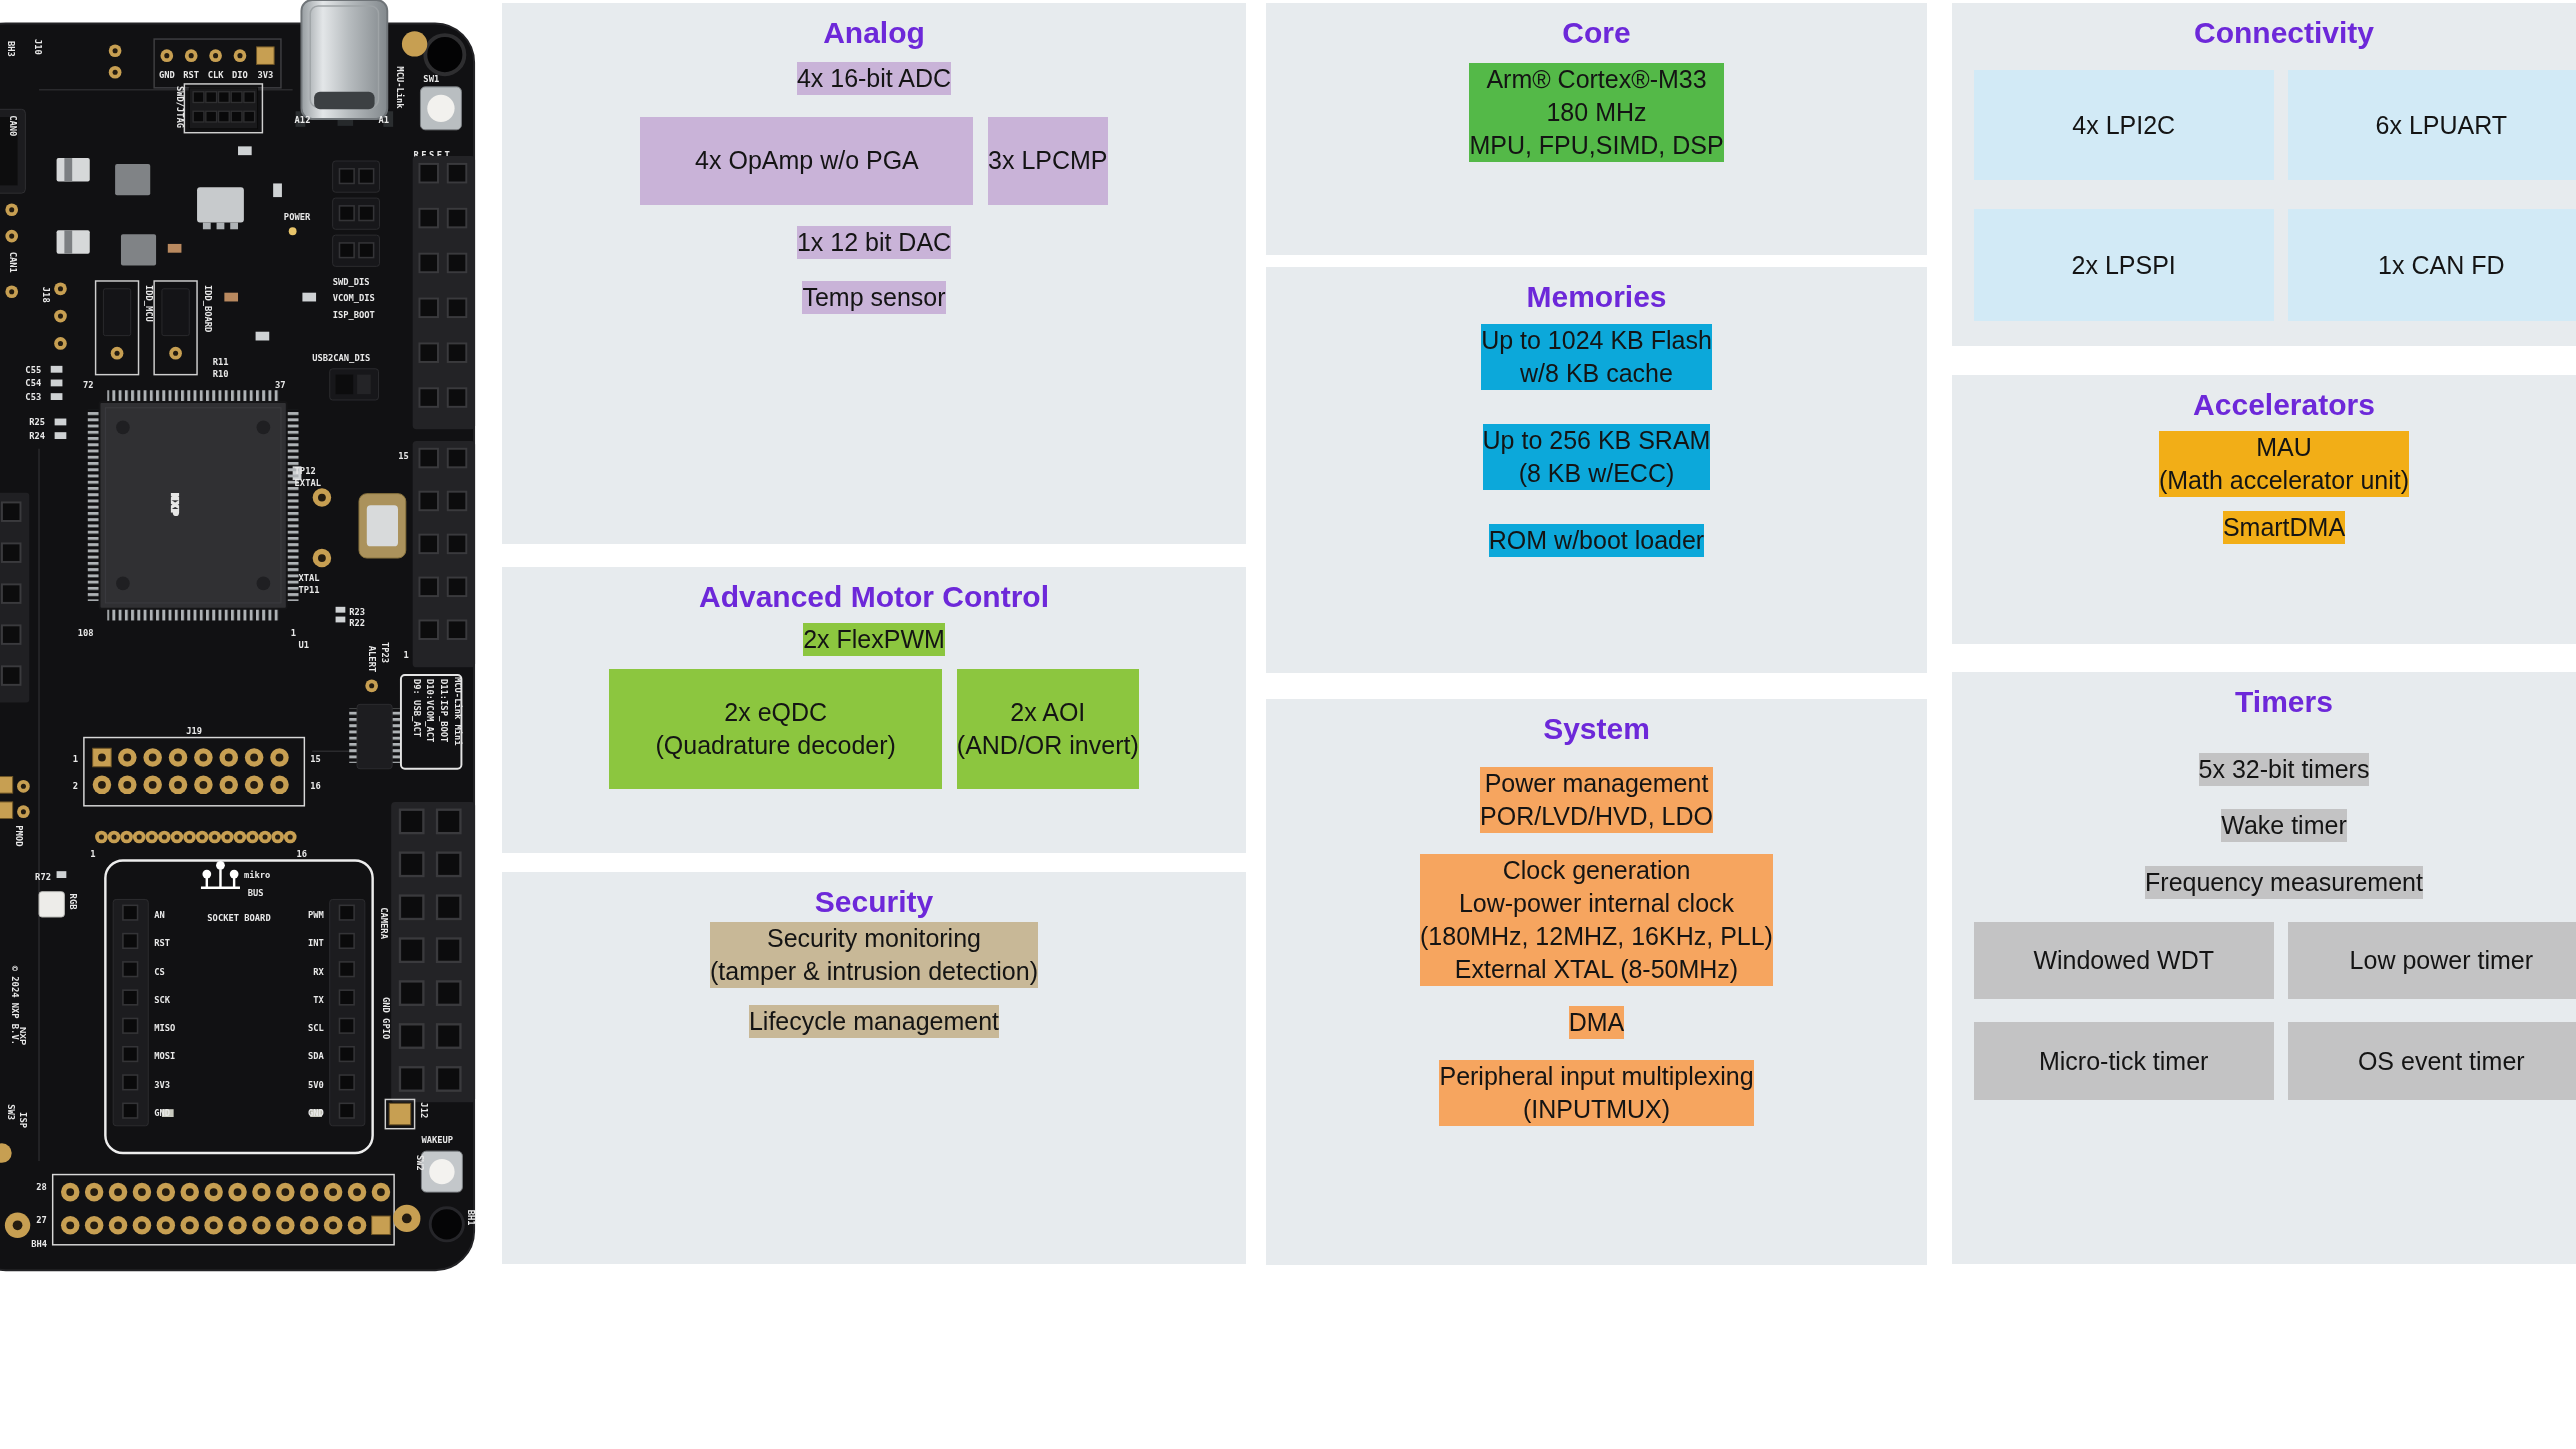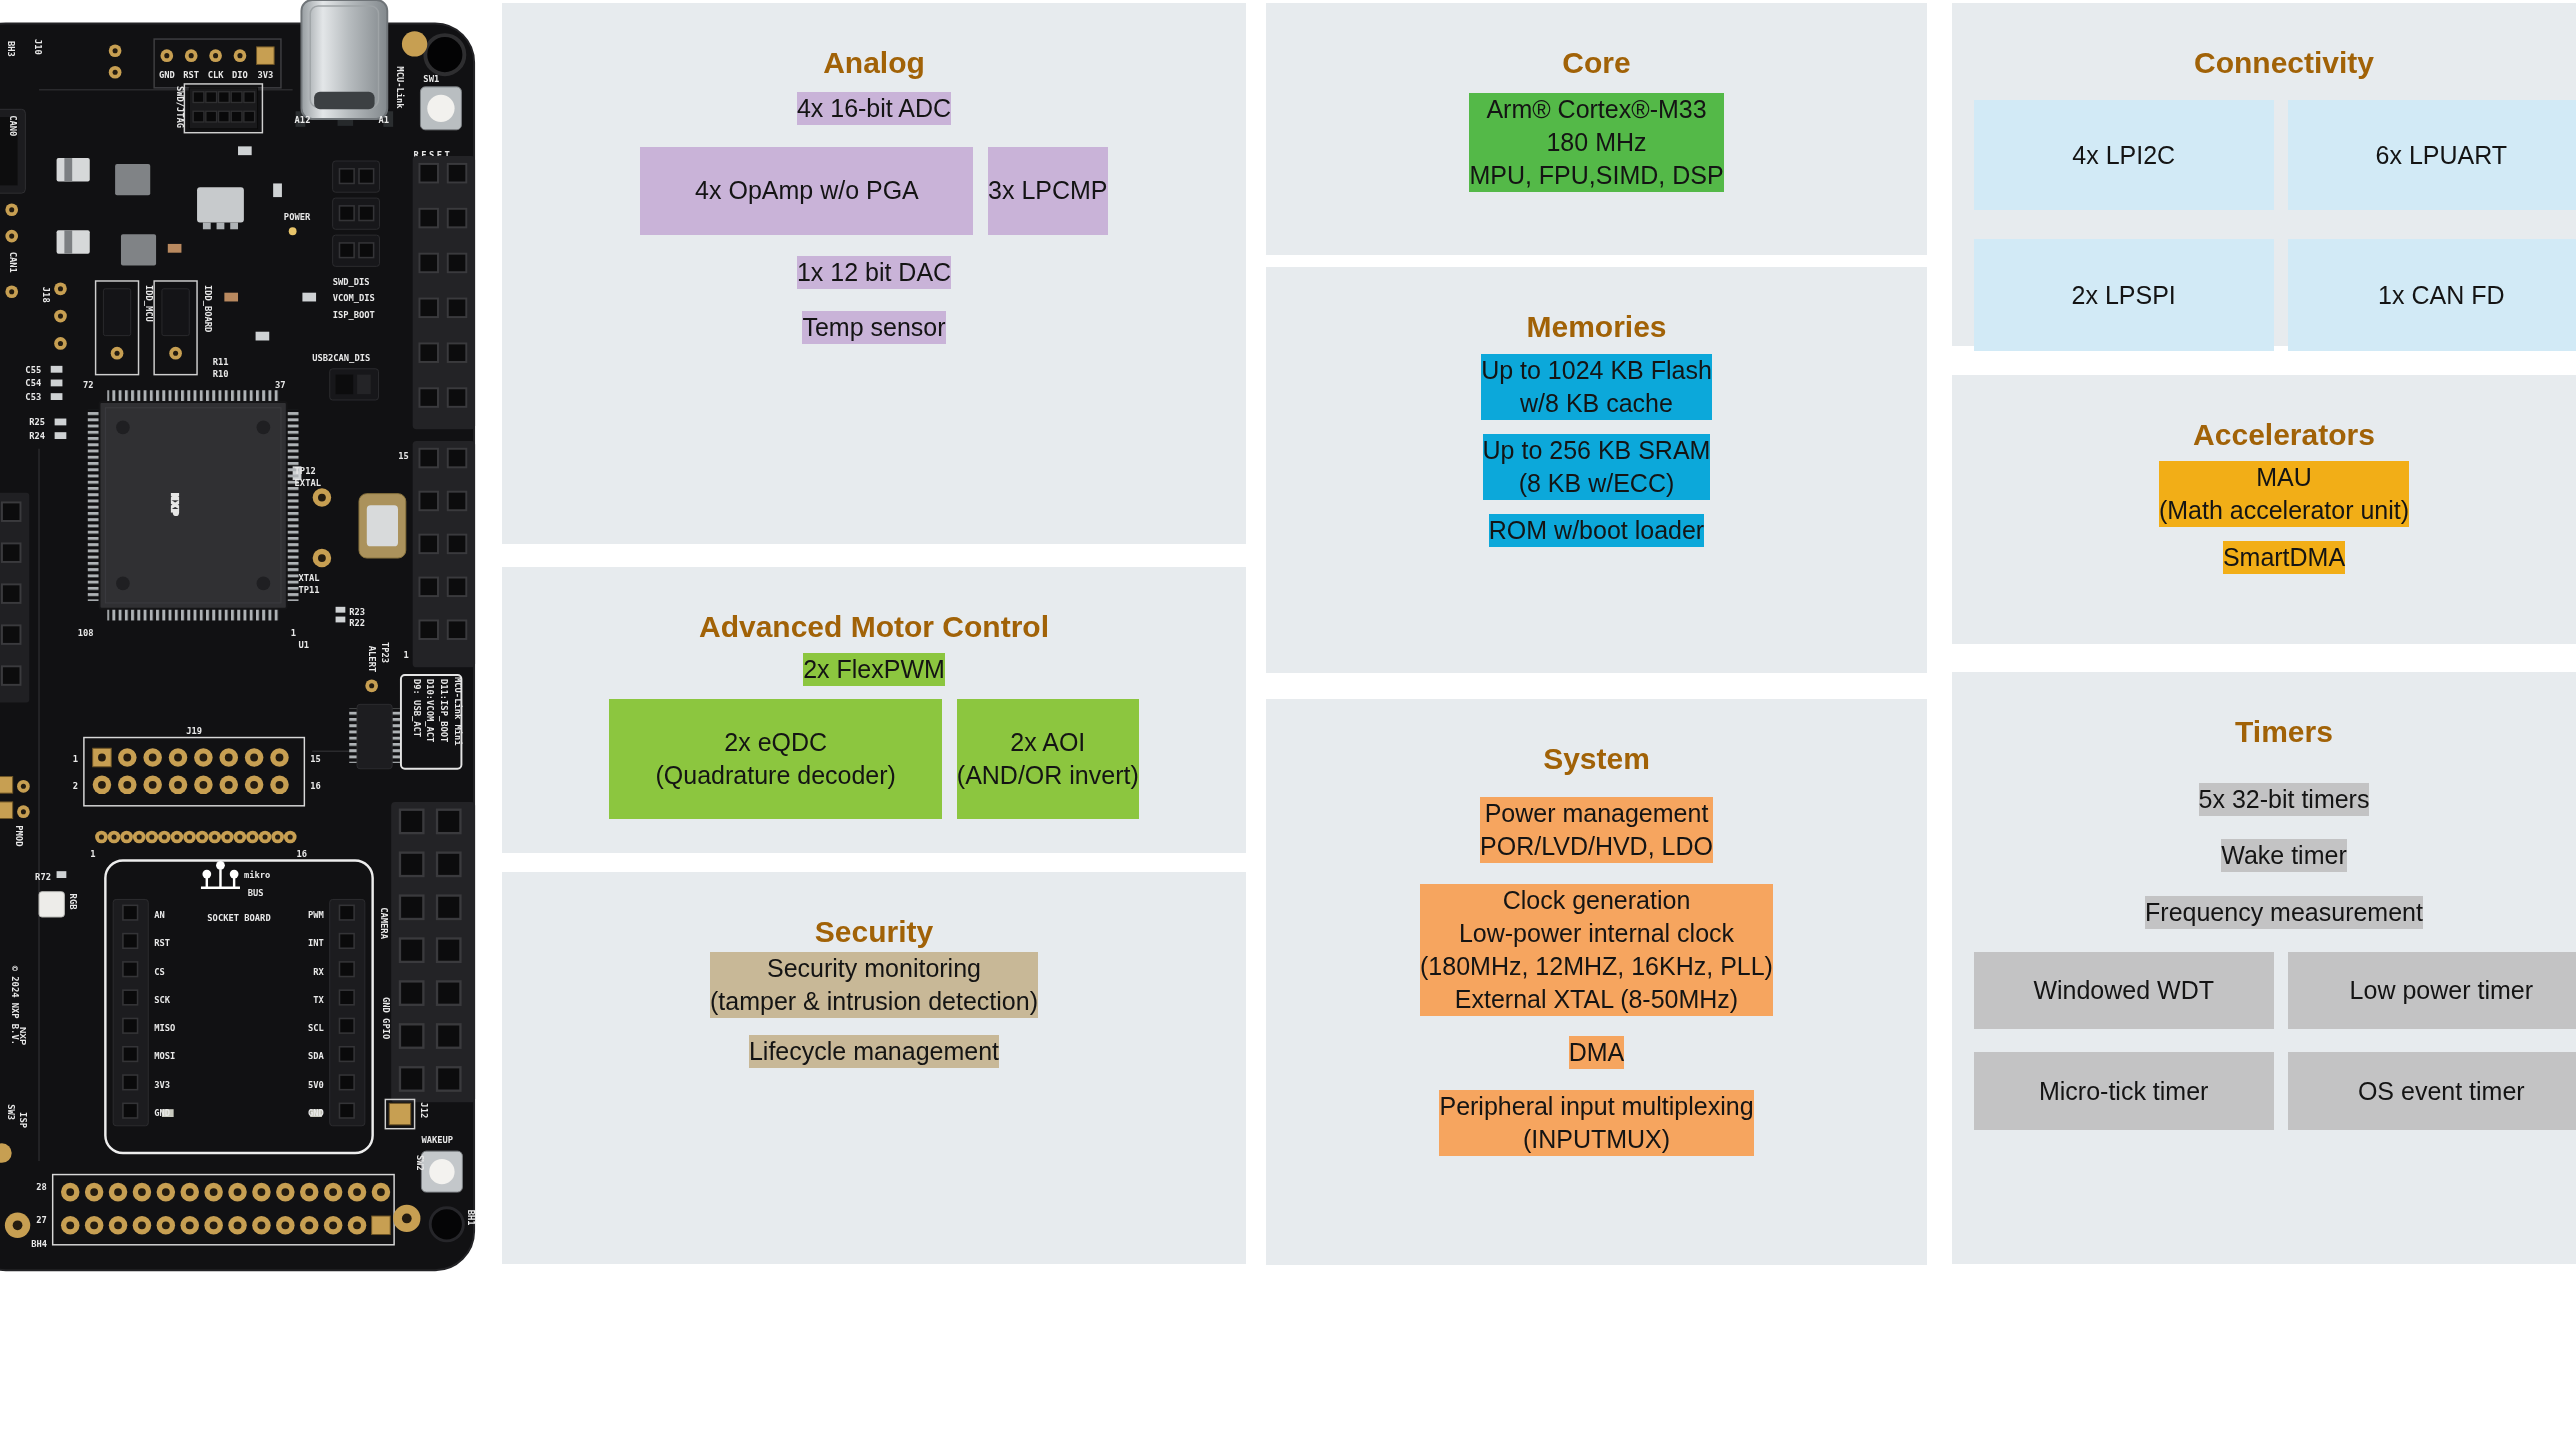--- a/index.html
+++ b/index.html
@@ -1,20 +1,20 @@
 <!DOCTYPE html>
 <html><head>
 <meta charset="utf-8">
 <style>
   html,body{margin:0;padding:0;background:#fff;}
   #app{position:relative;width:2576px;height:1449px;background:#ffffff;overflow:hidden;
        font-family:"Liberation Sans", sans-serif;}
   .panel{position:absolute;background:#e7ebee;}
   .ptitle{font-size:30px;line-height:41px;padding-top:8.8px;height:41px;font-weight:bold;
-          text-align:center;color:#a16207;margin-top:30px;}
+          text-align:center;color:#6d28d9;}
   .blocks{display:flex;flex-direction:column;padding:0 21.5px;align-items:center;}
   .brow{display:flex;gap:14.6px;}
   .block{display:flex;align-items:center;justify-content:center;text-align:center;
          font-size:25px;line-height:33px;color:#141414;white-space:pre-line;flex:1;}
   
   .purple{background:#c9b3d8}.mgreen{background:#8cc63f}.kgreen{background:#54b948}
   .cyan{background:#0ca8da}.orange{background:#f6a55f}.lblue{background:#d2eaf6}
   .amber{background:#f2ae17}.gray{background:#c3c3c4}.tan{background:#c8b897}
   
   .h135{height:132px}.h90{height:88px}.h82{height:80px}.h96{height:94px}
@@ -33,21 +33,21 @@
   #p-memories{left:1266px;top:267px;width:661px;height:406px}
   #p-system{left:1266px;top:699px;width:661px;height:566px}
   #p-conn{left:1952px;top:2.9px;width:664px;height:343px}
   #p-accel{left:1952px;top:375px;width:664px;height:269px}
   #p-timers{left:1952px;top:672px;width:664px;height:592px}
   
   #p-analog .blocks{gap:21.5px;margin-top:9.8px}
   #p-motor .blocks{gap:13px;margin-top:6px}
   #p-security .blocks{gap:17.6px;}
   #p-core .blocks{margin-top:10.7px}
-  #p-memories .blocks{gap:14px;margin-top:6.8px}
+  #p-memories .blocks{gap:34px;margin-top:6.8px}
   #p-system .blocks{gap:20.5px;margin-top:18.5px}
   #p-conn .blocks{gap:29px;margin-top:17.6px}
   #p-accel .blocks{gap:14.6px;margin-top:5.9px}
   #p-timers .blocks{gap:23.4px;margin-top:31px}
   
   #board{position:absolute;left:0;top:0;}
   #board text{font-family:"DejaVu Sans Mono", monospace;fill:#e8e8e8;font-weight:bold;font-size:9px;}
   #board text.sans{font-family:"Liberation Sans", sans-serif;}
   .t7{font-size:7.5px}.t8{font-size:8px}.t85{font-size:8.5px}.t95{font-size:9.5px}
   .t10{font-size:10px}.t11{font-size:11px}.t13{font-size:13px;letter-spacing:2.5px}

